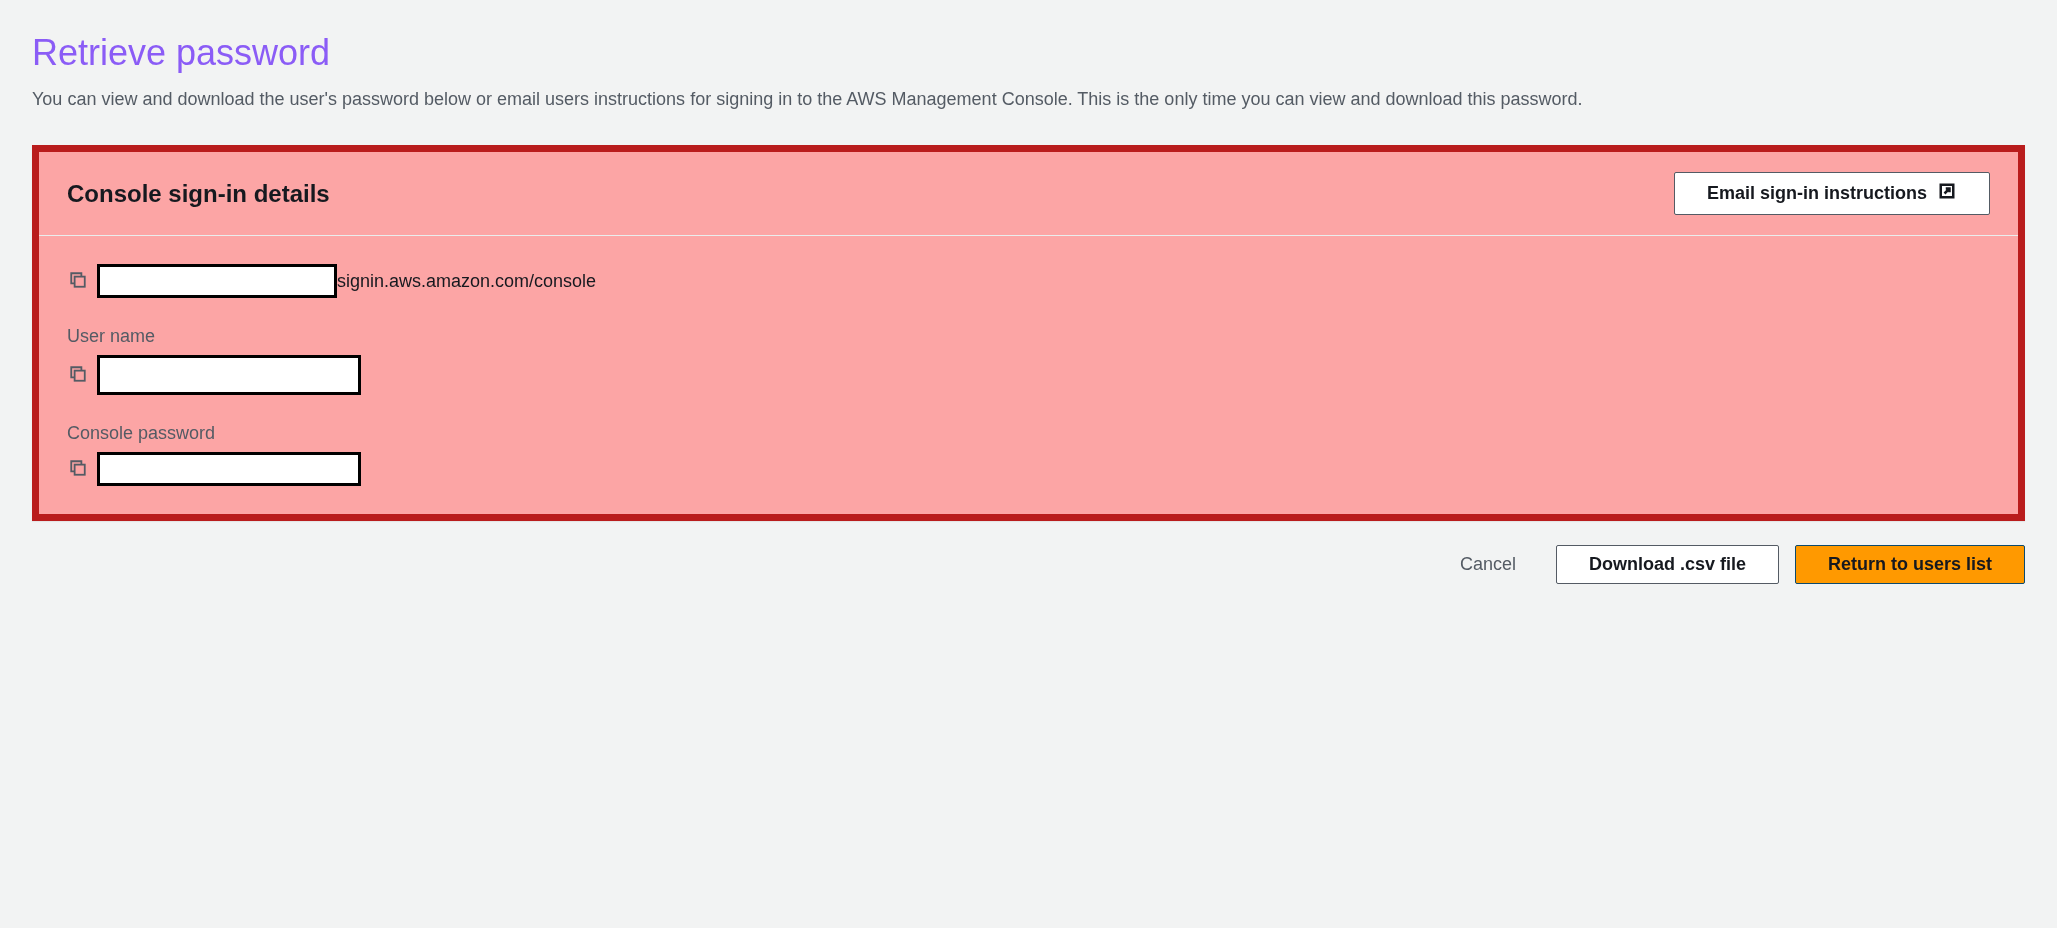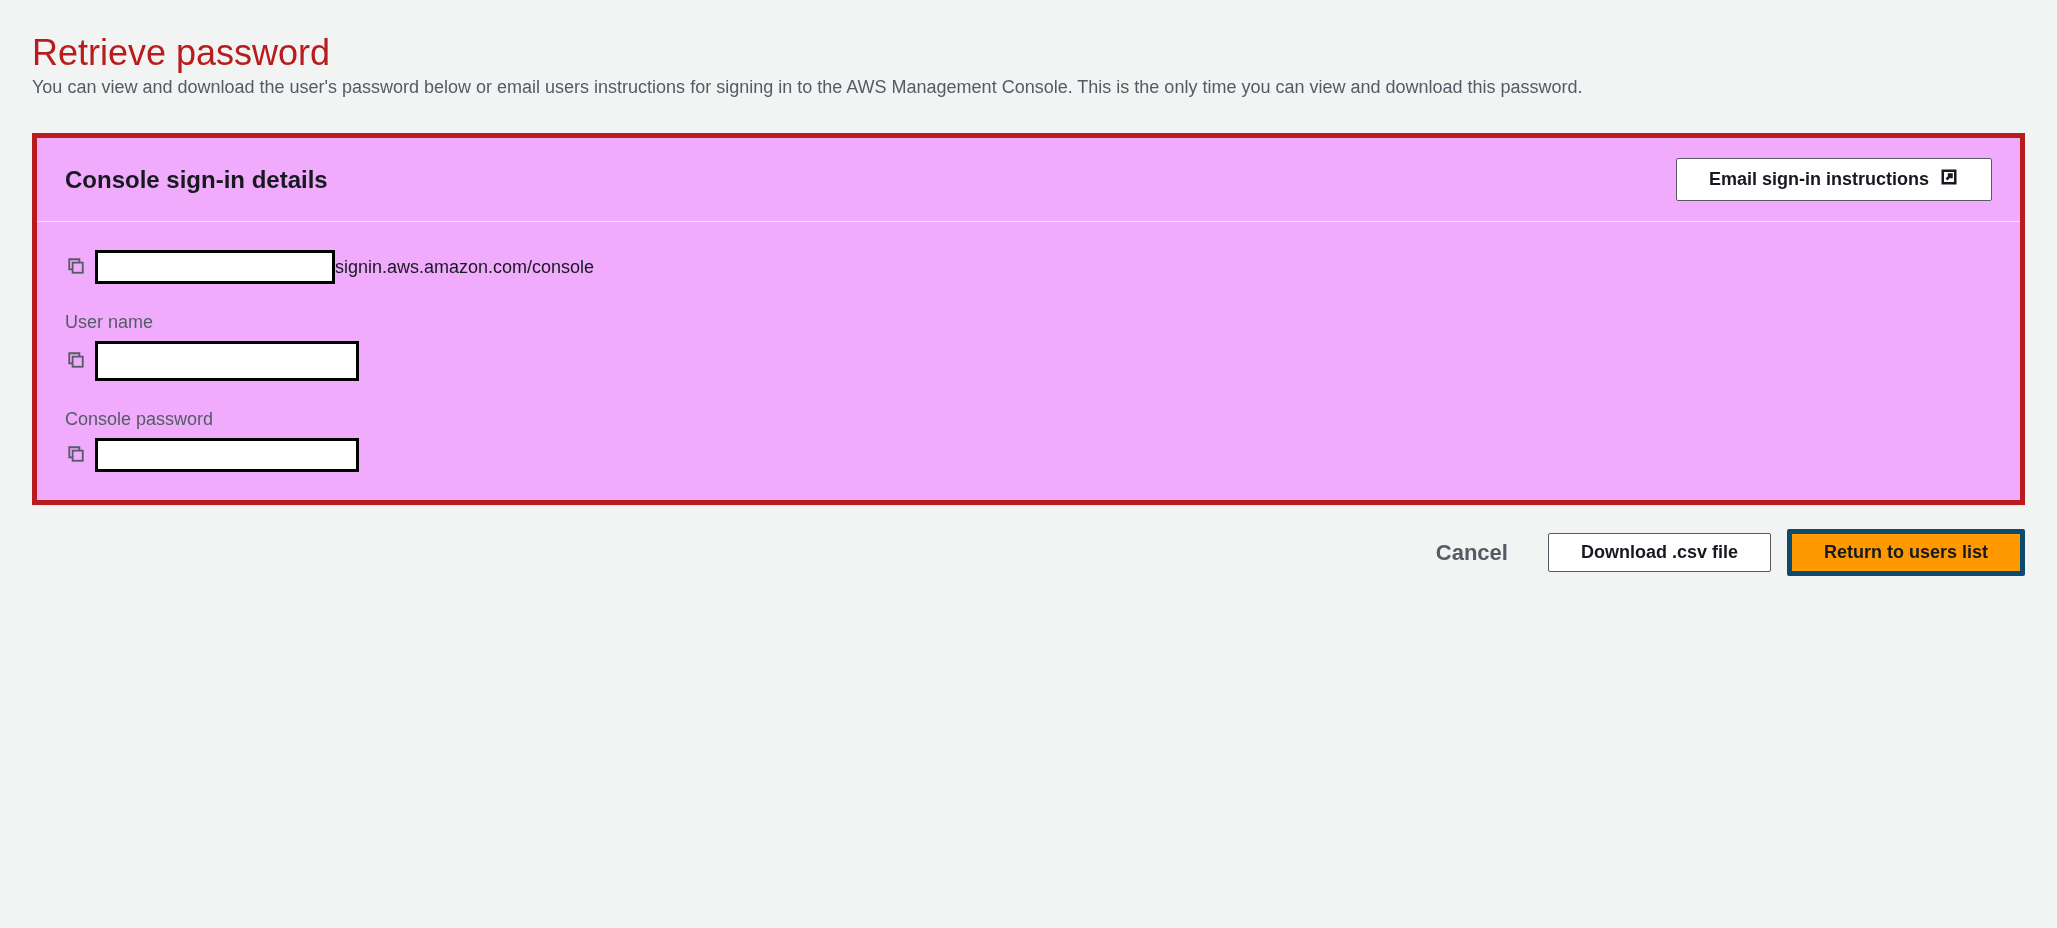--- a/index.html
+++ b/index.html
@@ -9,32 +9,33 @@
     }
     body {
       font-family: "Amazon Ember", "Helvetica Neue", Arial, sans-serif;
       background: #f2f3f3;
       color: #16191f;
       padding: 32px;
     }
     .page-title {
       font-size: 36px;
       font-weight: 400;
-      color: #b91c1c;
+      color: #8b5cf6;
+      margin-bottom: 12px;
     }
     .page-description {
       font-size: 18px;
       color: #545b64;
       line-height: 1.5;
       margin-bottom: 32px;
       max-width: 100%;
     }
     .panel {
-      background: #f0abfc;
-      border: 5px solid #b91c1c;
+      background: #fca5a5;
+      border: 7px solid #b91c1c;
       box-shadow: 0 1px 1px rgba(0,0,0,0.05);
     }
     .panel-header {
       display: flex;
       justify-content: space-between;
       align-items: center;
       padding: 20px 28px;
       border-bottom: 1px solid #eaeded;
     }
     .panel-title {
@@ -51,29 +52,29 @@
       padding: 8px 32px;
       border-radius: 2px;
       cursor: pointer;
       background: #fff;
       border: 1px solid #545b64;
       color: #16191f;
       font-family: inherit;
     }
     .btn-primary {
       background: #ff9900;
-      border: 5px solid #0c4a6e;
+      border: 1px solid #0c4a6e;
       color: #16191f;
     }
     .btn-link {
       background: transparent;
       border: none;
       color: #545b64;
-      font-weight: 700;
-      font-size: 22px;
+      font-weight: 400;
+      font-size: 18px;
       cursor: pointer;
       padding: 8px 24px;
       font-family: inherit;
     }
     .panel-body {
       padding: 28px;
     }
     .field {
       margin-bottom: 28px;
     }

